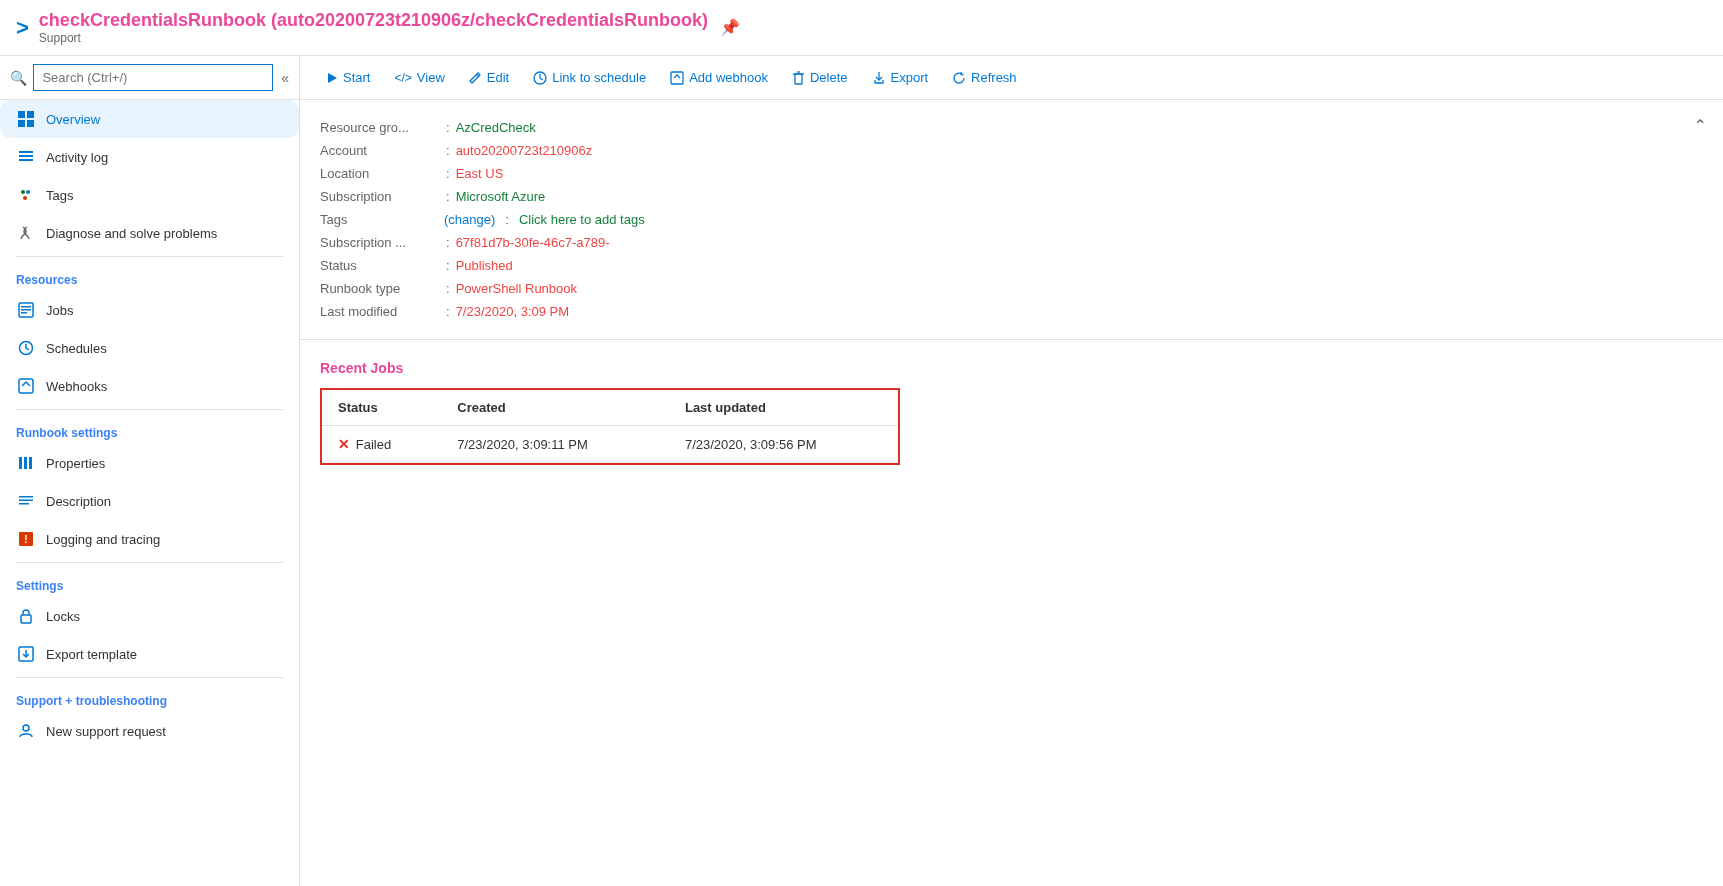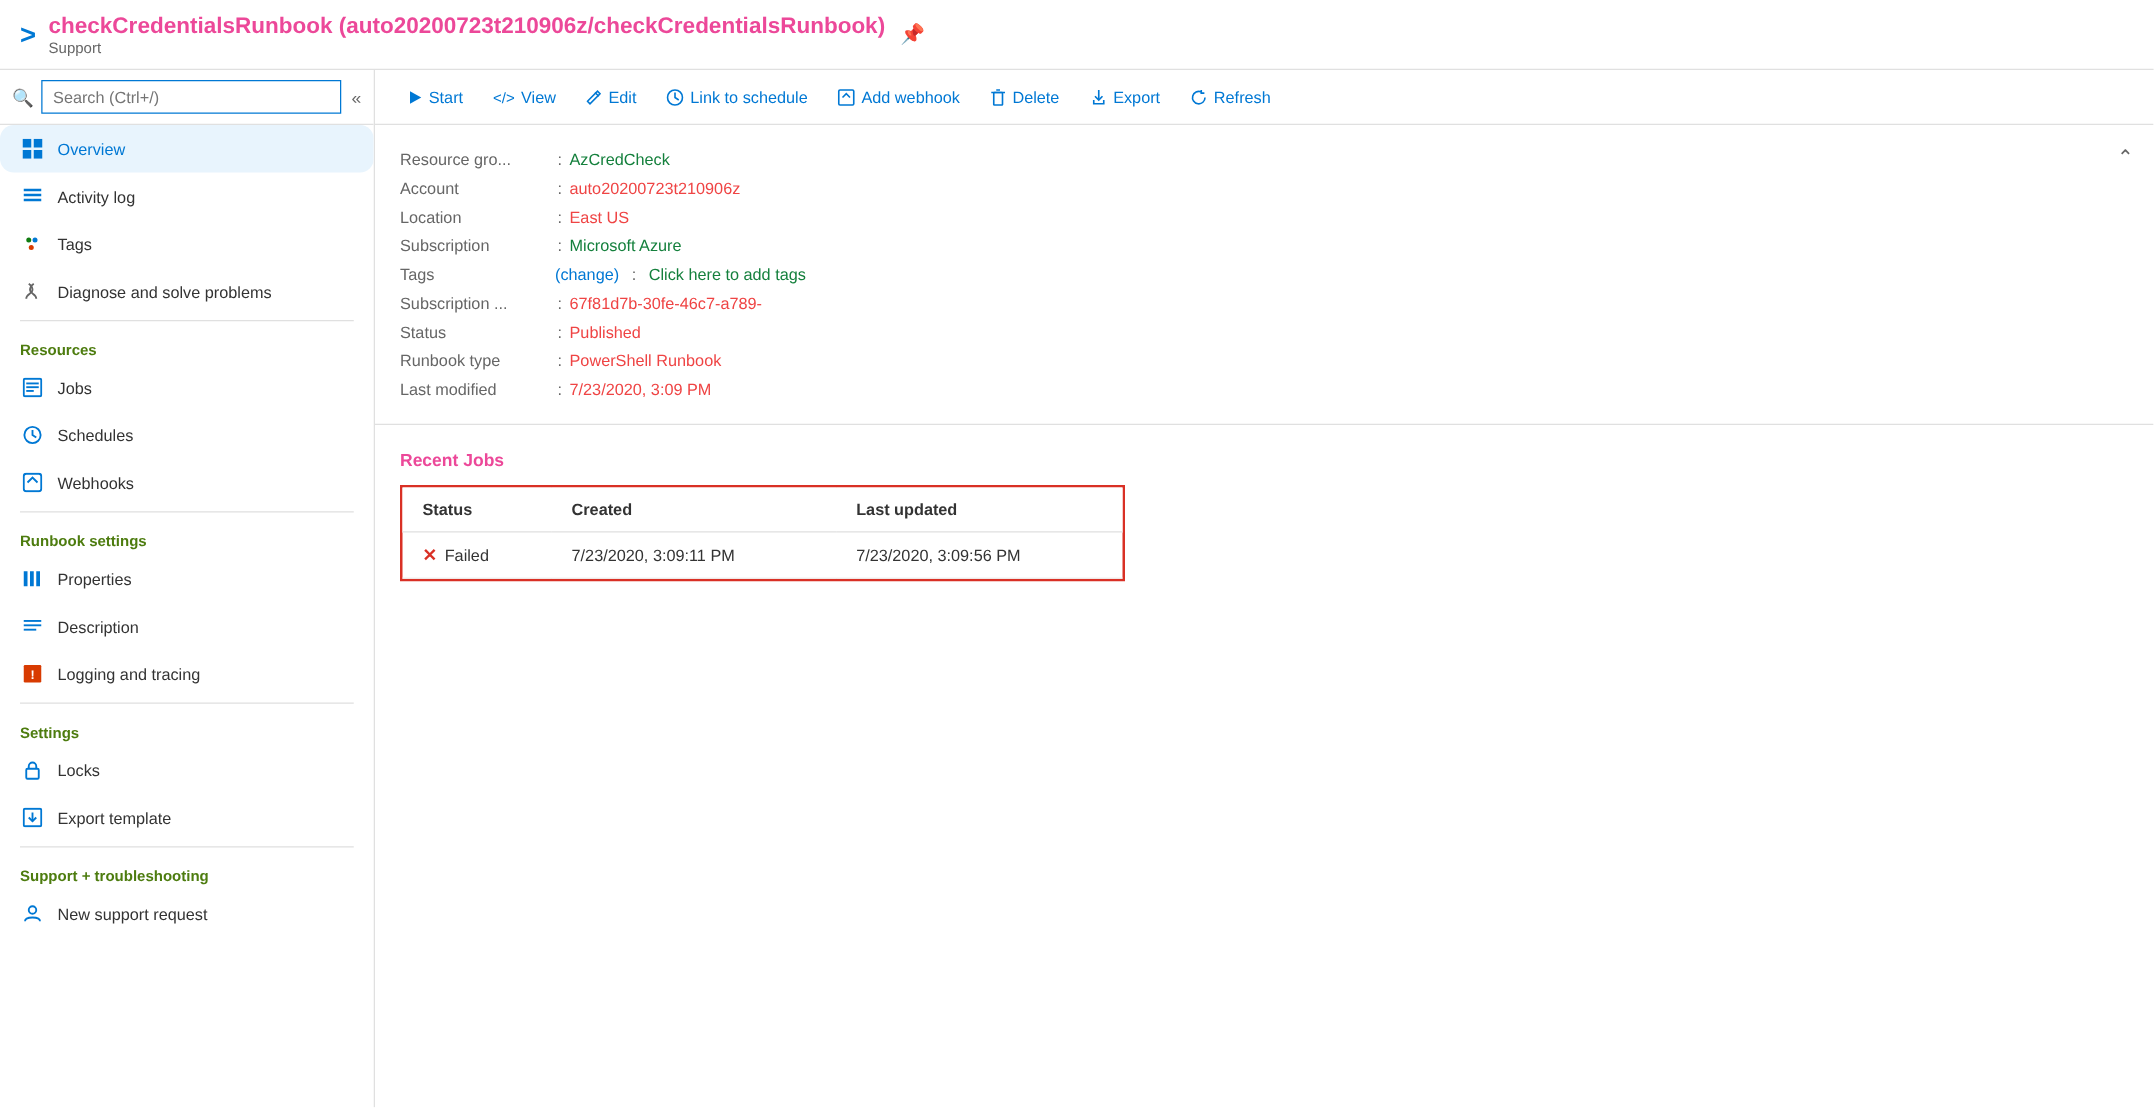--- a/index.html
+++ b/index.html
@@ -20,21 +20,21 @@
     .search-box { display: flex; align-items: center; padding: 8px 10px; border-bottom: 1px solid #e0e0e0; }
     .search-input { flex: 1; border: 1px solid #0078d4; padding: 5px 8px; font-size: 13px; outline: none; }
     .search-icon { color: #666; margin-right: 6px; font-size: 14px; }
     .collapse-btn { margin-left: 8px; color: #666; cursor: pointer; font-size: 14px; }
 
     .nav-item { display: flex; align-items: center; padding: 9px 16px; cursor: pointer; color: #333; text-decoration: none; }
     .nav-item.active { background: #e8f4fd; color: #0078d4; border-radius: 11px; }
     .nav-item .nav-icon { width: 20px; height: 20px; margin-right: 10px; display: flex; align-items: center; justify-content: center; flex-shrink: 0; }
     .nav-item .nav-label { font-size: 13px; }
 
-    .section-label { padding: 12px 16px 4px 16px; font-size: 12px; font-weight: 700; color: #4d7c0f; text-transform: none; }
+    .section-label { padding: 12px 16px 4px 16px; font-size: 12px; font-weight: 700; color: #3b82f6; text-transform: none; }
     .section-divider { border: none; border-top: 1px solid #e0e0e0; margin: 4px 16px; }
 
     
     .content { flex: 1; overflow-y: auto; display: flex; flex-direction: column; }
 
     
     .toolbar { display: flex; align-items: center; padding: 8px 16px; border-bottom: 1px solid #e0e0e0; gap: 4px; flex-wrap: wrap; }
     .toolbar-btn { display: flex; align-items: center; gap: 5px; padding: 6px 10px; border: none; background: transparent; cursor: pointer; color: #0078d4; font-size: 13px; white-space: nowrap; }
 
     

